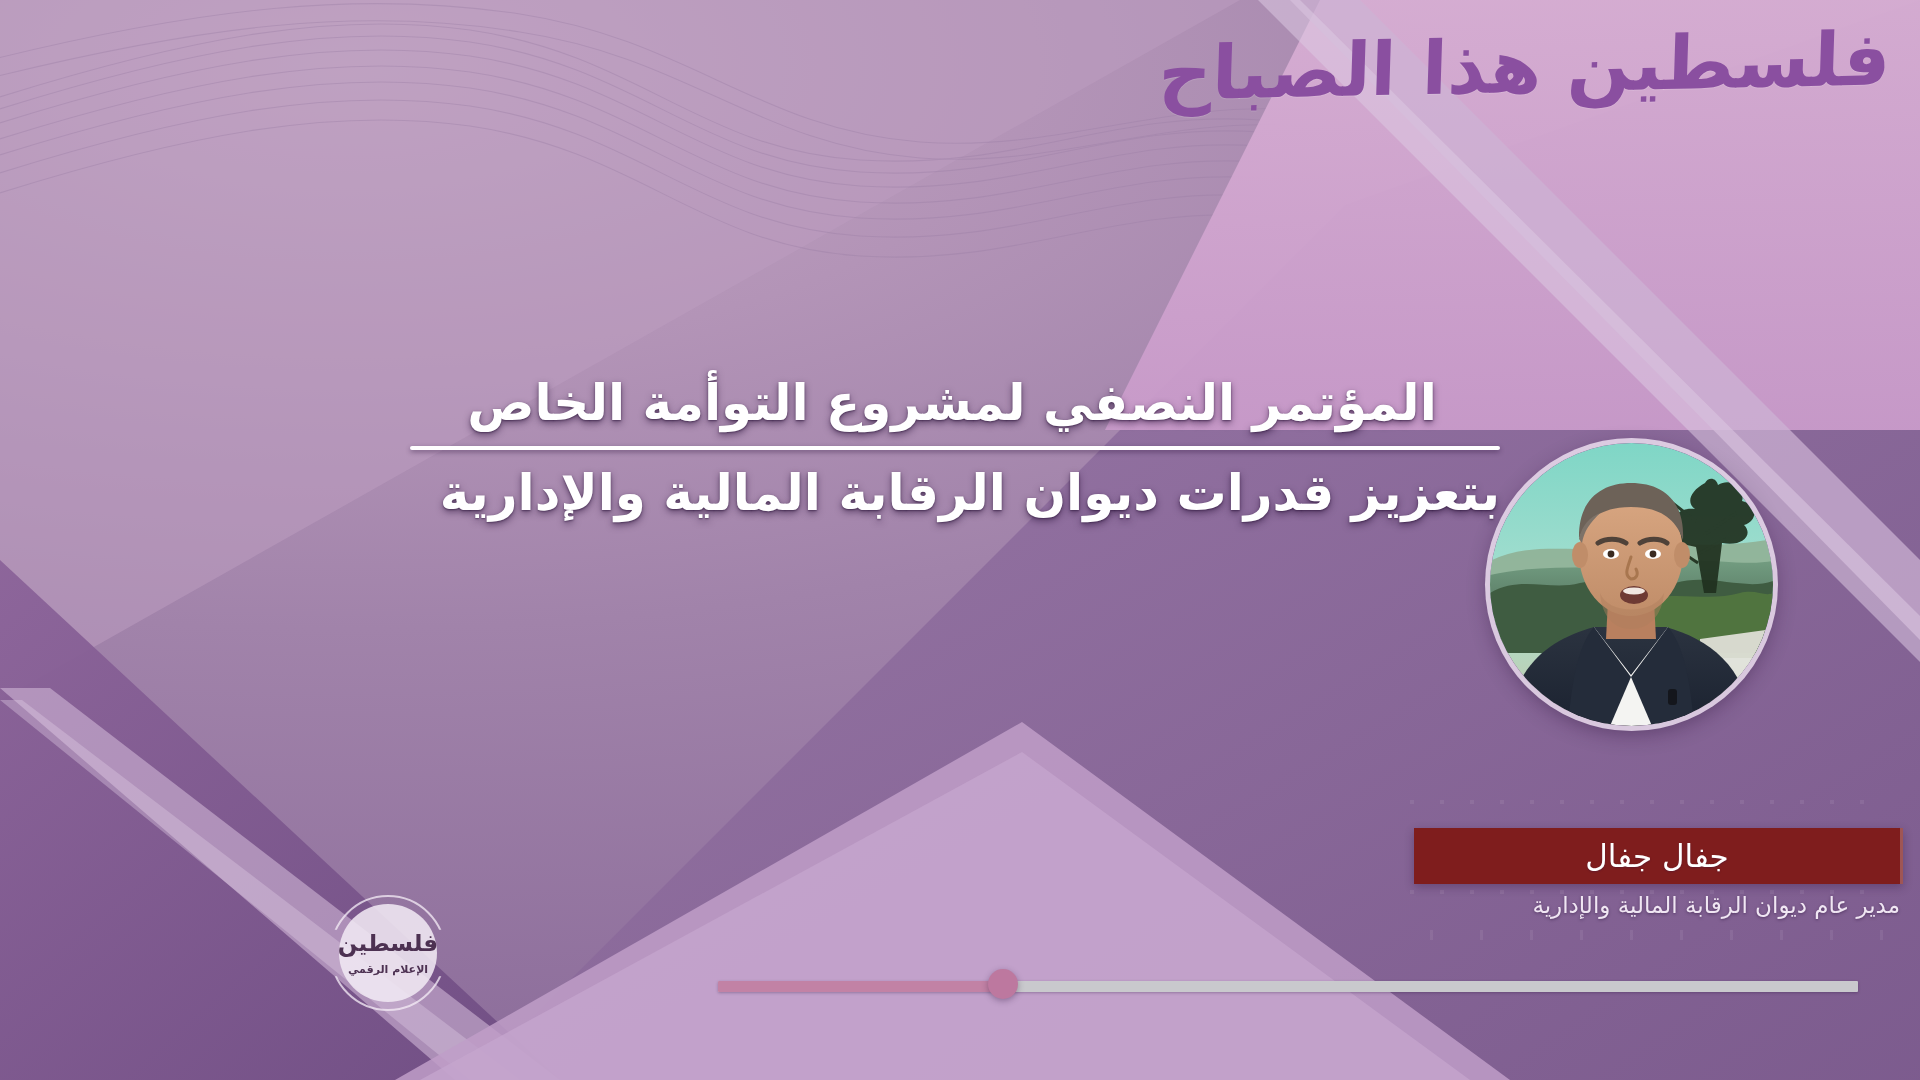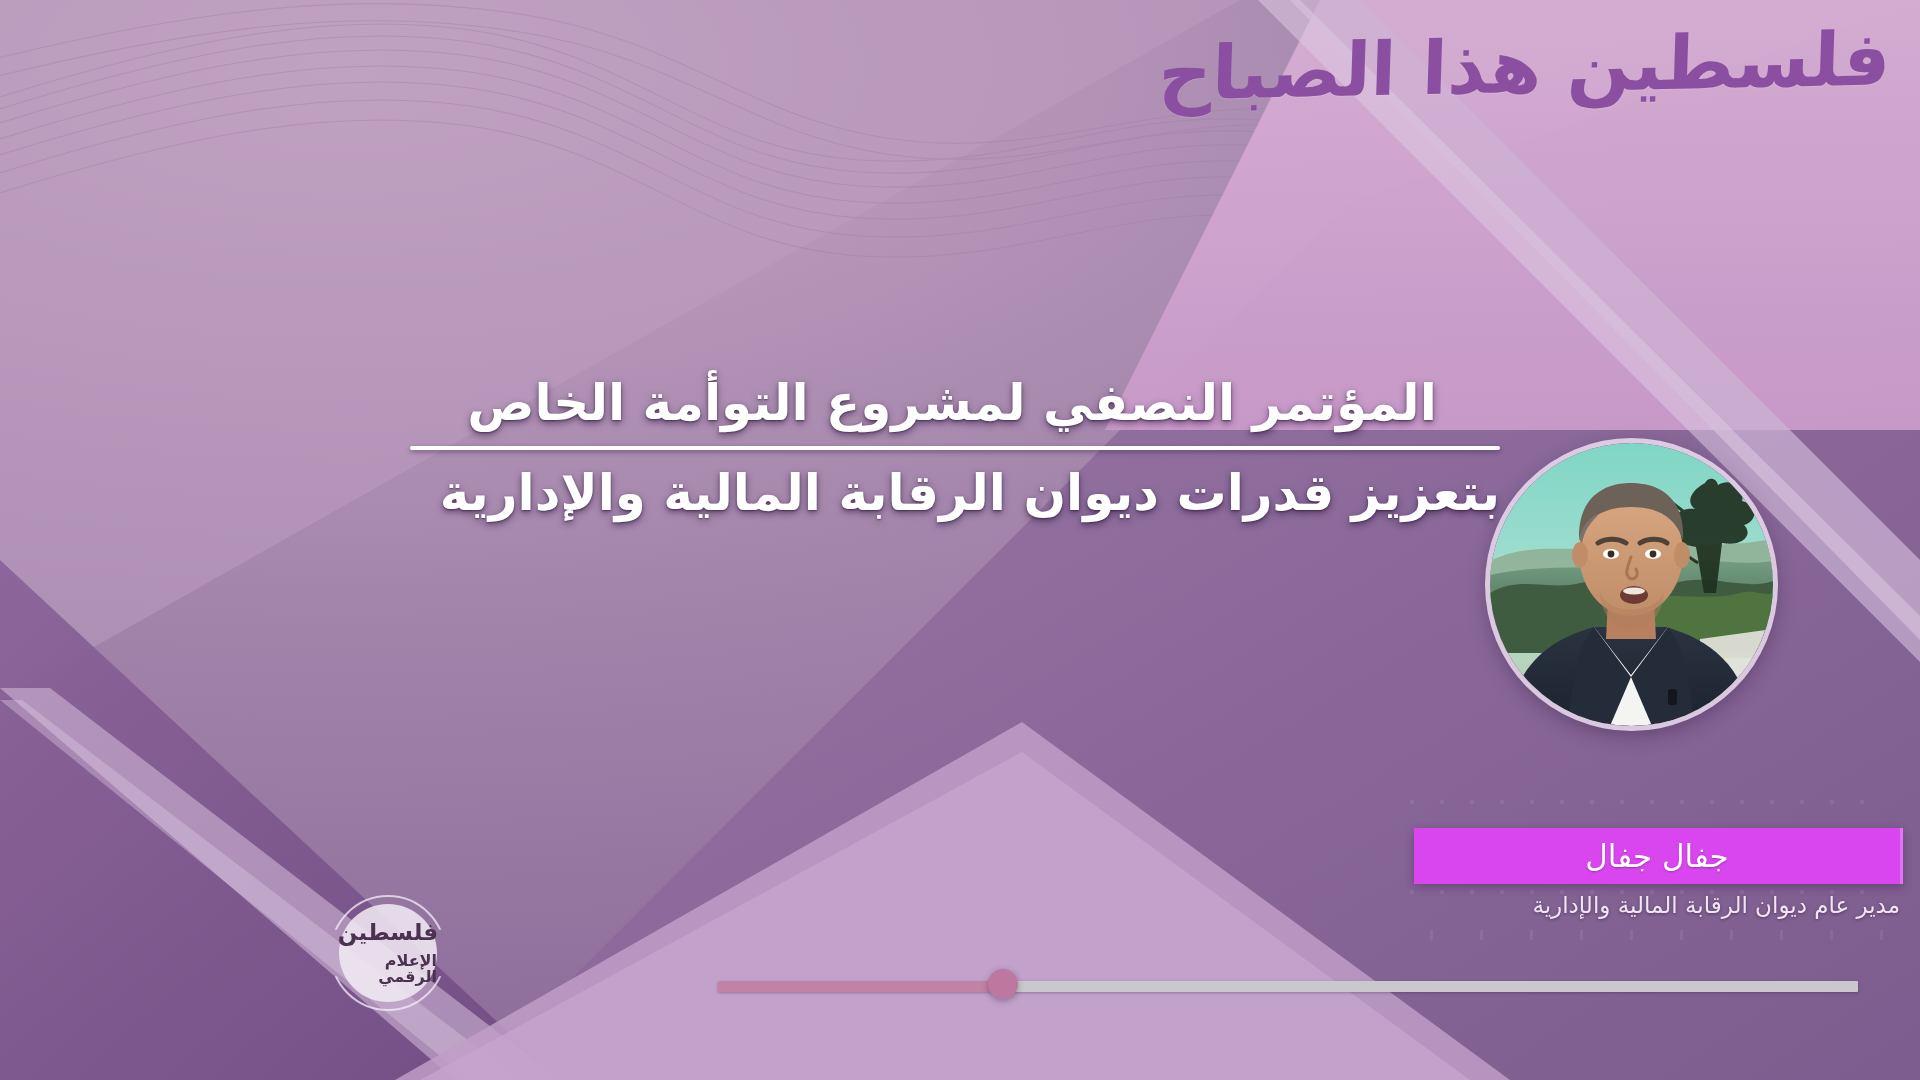--- a/index.html
+++ b/index.html
@@ -198,21 +198,21 @@
     gap: 9px;
   }
   .watermark .wm-main {
     font-size: 23px;
     font-weight: 700;
     color: #4d3152;
     direction: rtl;
     line-height: 1;
   }
   .watermark .wm-sub {
-    font-size: 16px;
+    font-size: 11px;
     font-weight: 700;
     color: #4d3152;
     direction: rtl;
     line-height: 1;
   }
   .watermark .ring {
     position: absolute;
     inset: 0;
     border-radius: 50%;
     border: 2px solid rgba(245,238,247,0.75);
@@ -419,21 +419,21 @@
         <ellipse cx="144" cy="152" rx="14" ry="9" fill="#6e3a33"></ellipse>
         <ellipse cx="144" cy="148" rx="11" ry="3.5" fill="#f0e6e0"></ellipse>
 
         <path d="M110,150 C118,172 164,172 174,150 C172,174 158,186 141,186 C124,186 112,174 110,150 Z" fill="#b07f5d" opacity="0.45"></path>
 
         <rect x="178" y="246" width="9" height="16" rx="3" fill="#14161c"></rect>
       </g>
     </svg>
   </div>
 
-  <div class="name-banner" style="background: #d946ef;">
+  <div class="name-banner" style="background: #7f1d1d;">
     <span class="name-text">جفال جفال</span>
   </div>
 
   <div class="role-line">
     <span class="role-text">مدير عام ديوان الرقابة المالية والإدارية</span>
   </div>
 
   <div class="progress-wrap">
     <div class="progress-track" style="background: rgb(201, 201, 205);"></div>
     <div class="progress-fill" id="pfill" style="width: 25%; background: rgb(194, 130, 165);"></div>

